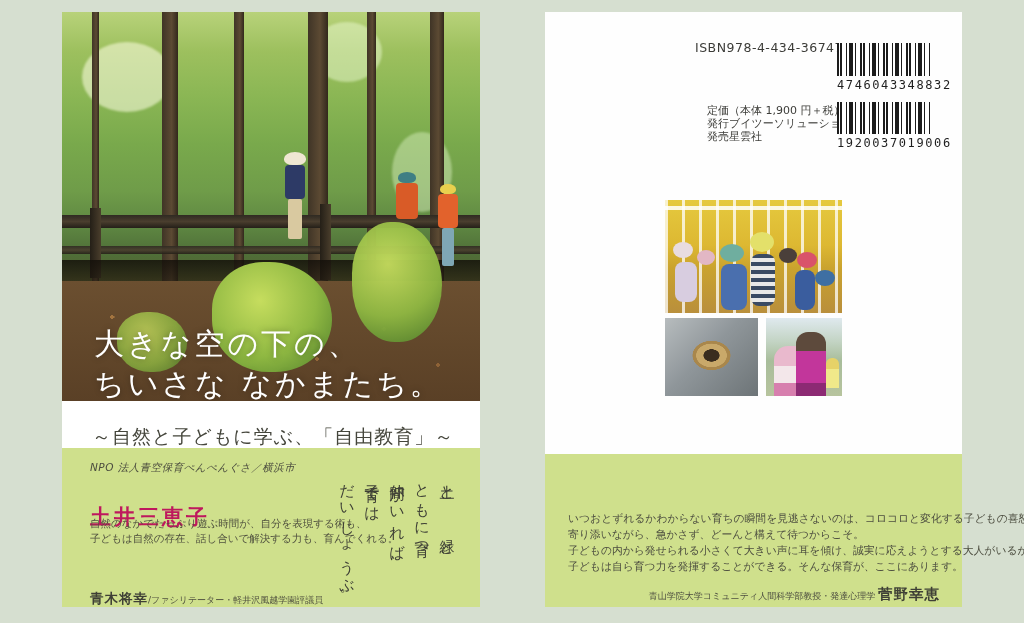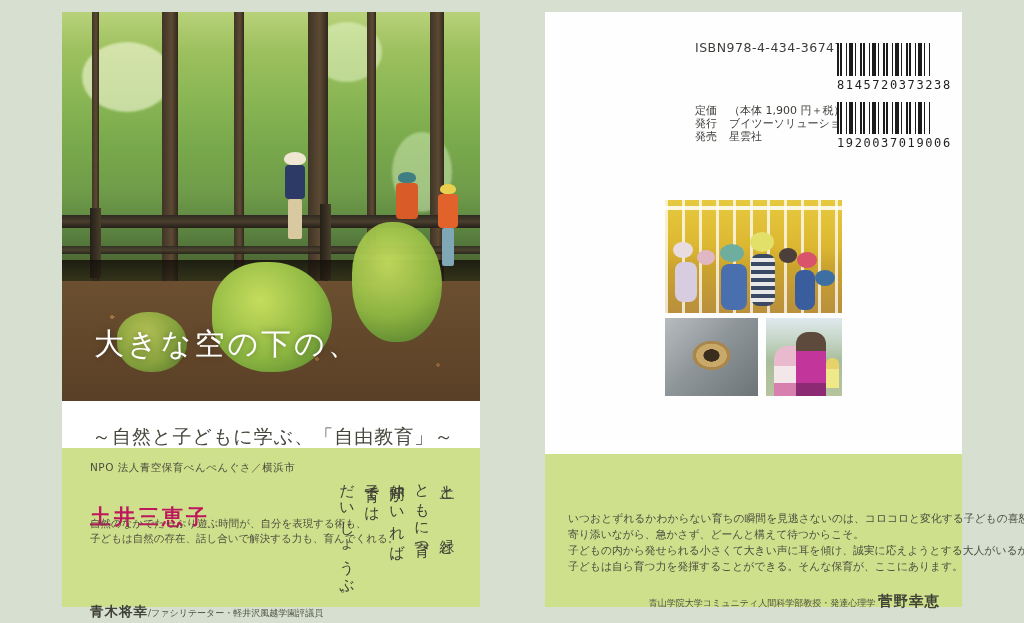--- a/index.html
+++ b/index.html
@@ -57,24 +57,24 @@
   .white-band {
     position:absolute; left:0; top:389px; width:418px; height:47px;
     background:#fff; display:flex; align-items:center; padding-left:30px;
   }
   .subtitle { font-size:19px; letter-spacing:1px; color:#45463c; white-space:nowrap;margin-top:24px; }
 
   .front-green {
     position:absolute; left:0; top:436px; width:418px; height:159px;
     background:#cfe08c;
   }
-  .org-line { position:absolute; left:28px; top:13px; font-size:10.5px; letter-spacing:.5px; color:#4c4d3f; }
+  .org-line { position:absolute; left:28px; top:13px; font-size:10.5px; letter-spacing:.5px; color:#4c4d3f;font-style:italic; }
   .author-name { position:absolute; left:28px; top:27px; font-size:21px; font-weight:bold; letter-spacing:3px; color:#be185d;margin-top:28px; }
   .front-body { position:absolute; left:28px; top:68px; font-size:10.5px; line-height:14.6px; color:#50513f; white-space:nowrap; }
-  .endorser { position:absolute; left:28px; top:153px; white-space:nowrap; }
+  .endorser { position:absolute; left:28px; top:140px; white-space:nowrap; }
   .endorser .name { font-size:13.5px; font-weight:bold; color:#3f4036; letter-spacing:1px; }
   .endorser .title { font-size:9px; color:#50513f; }
   .vertical-copy {
     position:absolute; right:26px; top:25px; height:128px;
     writing-mode:vertical-rl; text-orientation:mixed;
     font-size:15px; letter-spacing:2px; color:#3f4036; line-height:15px;
   }
   .vertical-copy div { margin-left:10px; white-space:pre; }
 
   
@@ -91,21 +91,21 @@
         #1c1c1c 9px 10px, #fff 10px 12px, #1c1c1c 12px 16px, #fff 16px 18px,
         #1c1c1c 18px 19px, #fff 19px 23px);
   }
   .barcode-1 { top:31px; height:33px; }
   .barcode-2 { top:90px; height:32px; }
   .barcode-num { position:absolute; left:292px; width:93px; text-align:justify; font-family:"DejaVu Sans Mono","Liberation Mono",monospace; font-size:12px; letter-spacing:1.6px; color:#1e1e1e; white-space:nowrap; }
   .bc-num-1 { top:66px; }
   .bc-num-2 { top:124px; }
   .pub-block { position:absolute; left:150px; top:92px; font-size:11px; color:#3c3c38; line-height:13px; }
   .pub-row { display:flex; }
-  .pub-row .lbl { width:34px; }
+  .pub-row .lbl { width:34px;text-align:right; }
 
   .photo-grid { position:absolute; left:120px; top:188px; width:177px; }
   .pg-photo { position:absolute; overflow:hidden; }
   .pg-top { left:0; top:0; width:177px; height:113px;
     background:
       repeating-linear-gradient(90deg, rgba(255,255,255,.75) 0 3px, rgba(255,255,255,0) 3px 17px),
       linear-gradient(180deg,#e5c93e 0%,#ddb832 40%,#caa32e 60%,#b98f3c 100%);
   }
   .pg-top .fence-top { position:absolute; left:0; right:0; top:6px; height:4px; background:rgba(255,255,255,.85); }
   .dot { position:absolute; border-radius:50%; }
@@ -124,21 +124,21 @@
   .hug-c { position:absolute; left:60px; top:40px; width:13px; height:30px; border-radius:6px 6px 0 0;
     background:linear-gradient(180deg,#e6d268 0 35%,#f0e98a 35%); }
 
   .back-green {
     position:absolute; left:0; top:442px; width:417px; height:153px;
     background:#cfe08c;
   }
   .headline { position:absolute; left:0; right:0; top:24px; text-align:center;
     font-size:16px; letter-spacing:1.5px; color:#4a4c3e; white-space:nowrap; }
   .back-body { position:absolute; left:23px; top:57px; font-size:10.8px; line-height:16px; color:#4d4e40; white-space:nowrap; }
-  .attribution { position:absolute; right:22px; top:137px; white-space:nowrap; }
+  .attribution { position:absolute; right:22px; top:130px; white-space:nowrap; }
   .attribution .title { font-size:9px; color:#4d4e40; }
   .attribution .name { font-size:14.5px; font-weight:bold; letter-spacing:1px; color:#3f4036; }
 </style>
 </head>
 <body>
 
 <div class="front-cover">
 
   <div class="front-photo">
     <div class="sunpatch" style="left:20px;top:30px;width:90px;height:70px;background:rgba(255,255,230,.55);"></div>
@@ -170,20 +170,21 @@
       <div class="body" style="top:11px;width:22px;height:36px;background:#d95b27;"></div>
     </div>
     <div class="kid" style="left:372px;top:172px;width:28px;height:95px;">
       <div class="hat" style="top:0;width:16px;height:10px;background:#e9d04e;"></div>
       <div class="body" style="top:10px;width:20px;height:34px;background:#e2622c;"></div>
       <div class="legs" style="top:44px;width:12px;height:38px;background:#7fa7b5;"></div>
     </div>
 
     <div class="front-title">
       <div>大きな空の下の、</div>
+      <div>ちいさな なかまたち。</div>
     </div>
   </div>
 
   <div class="white-band">
     <span class="subtitle">～自然と子どもに学ぶ、「自由教育」～</span>
   </div>
 
   <div class="front-green">
     <div class="org-line">NPO 法人青空保育ぺんぺんぐさ／横浜市</div>
     <div class="author-name">土井三恵子</div>
@@ -206,21 +207,21 @@
 
 <div class="back-cover">
 
   <div class="isbn-block">
     <div>ISBN978-4-434-36747-2</div>
   </div>
 
   <div class="barcode barcode-1">
       <div class="bars"></div>
     </div>
-  <div class="barcode-num bc-num-1">8145720373238</div>
+  <div class="barcode-num bc-num-1">4746043348832</div>
 
   <div class="pub-block">
     <div class="pub-row">
       <span class="lbl">定価</span>
       <span>（本体 1,900 円＋税）</span>
     </div>
     <div class="pub-row">
       <span class="lbl">発行</span>
       <span>ブイツーソリューション</span>
     </div>

